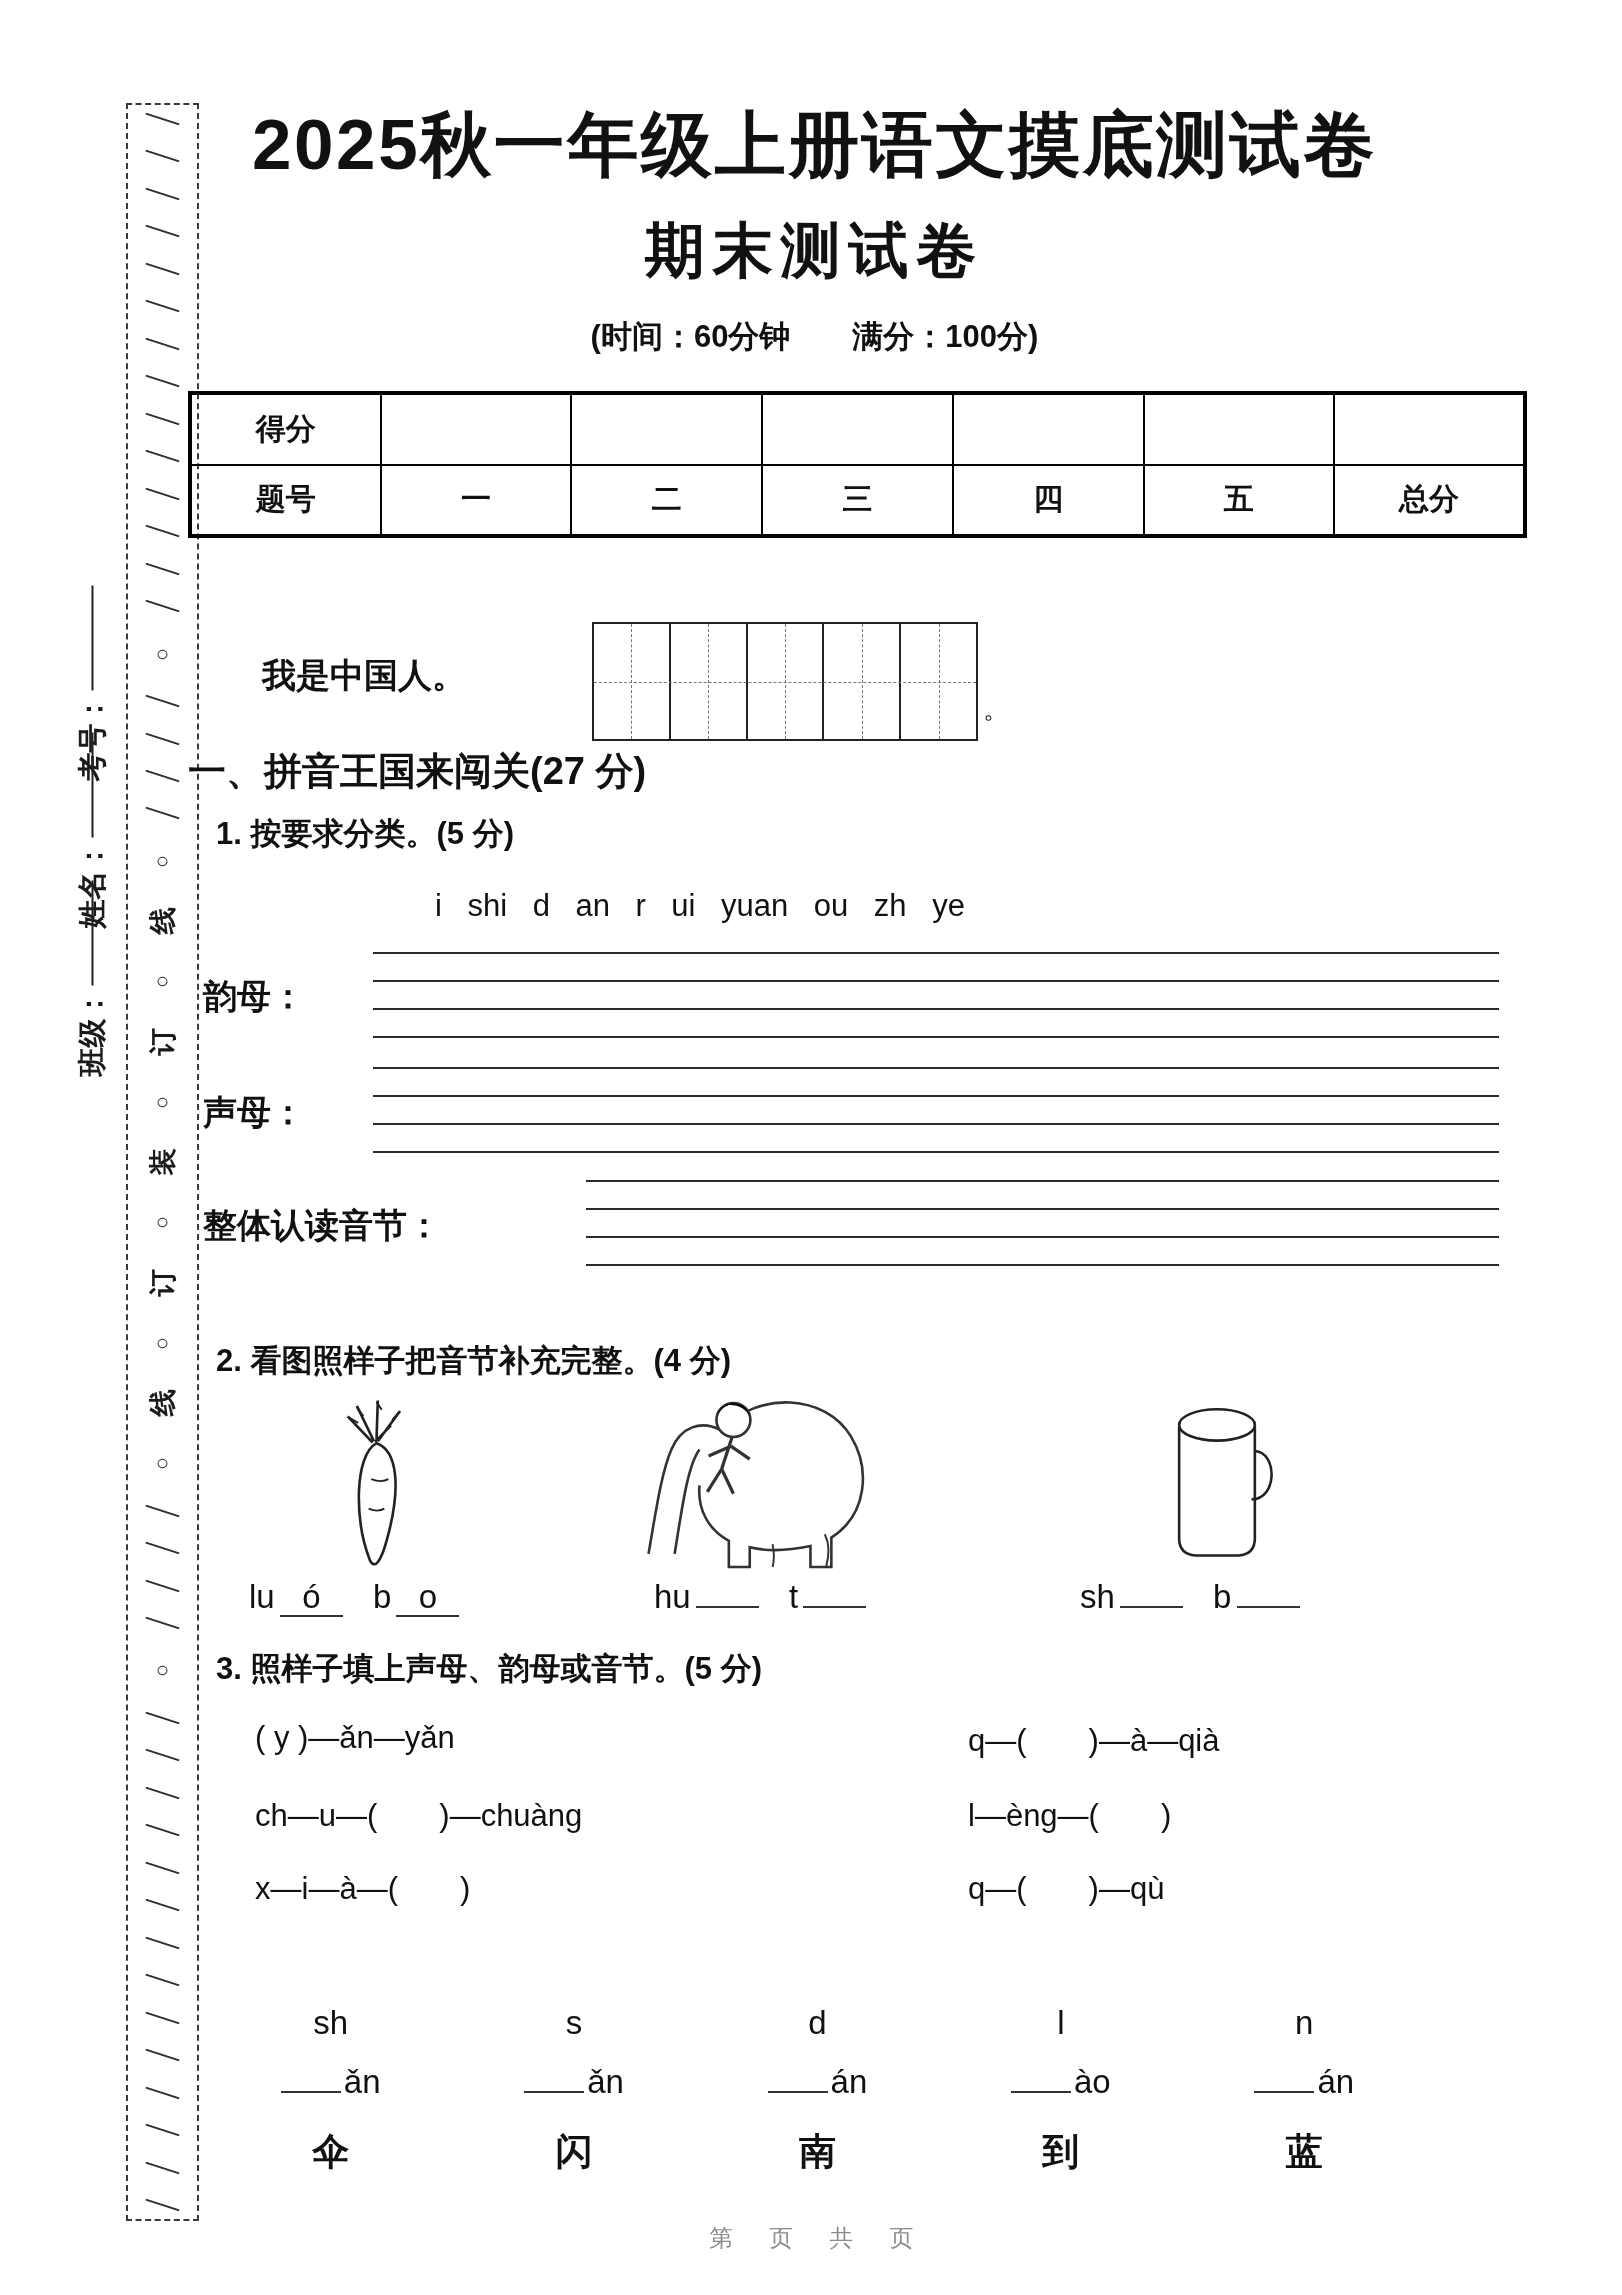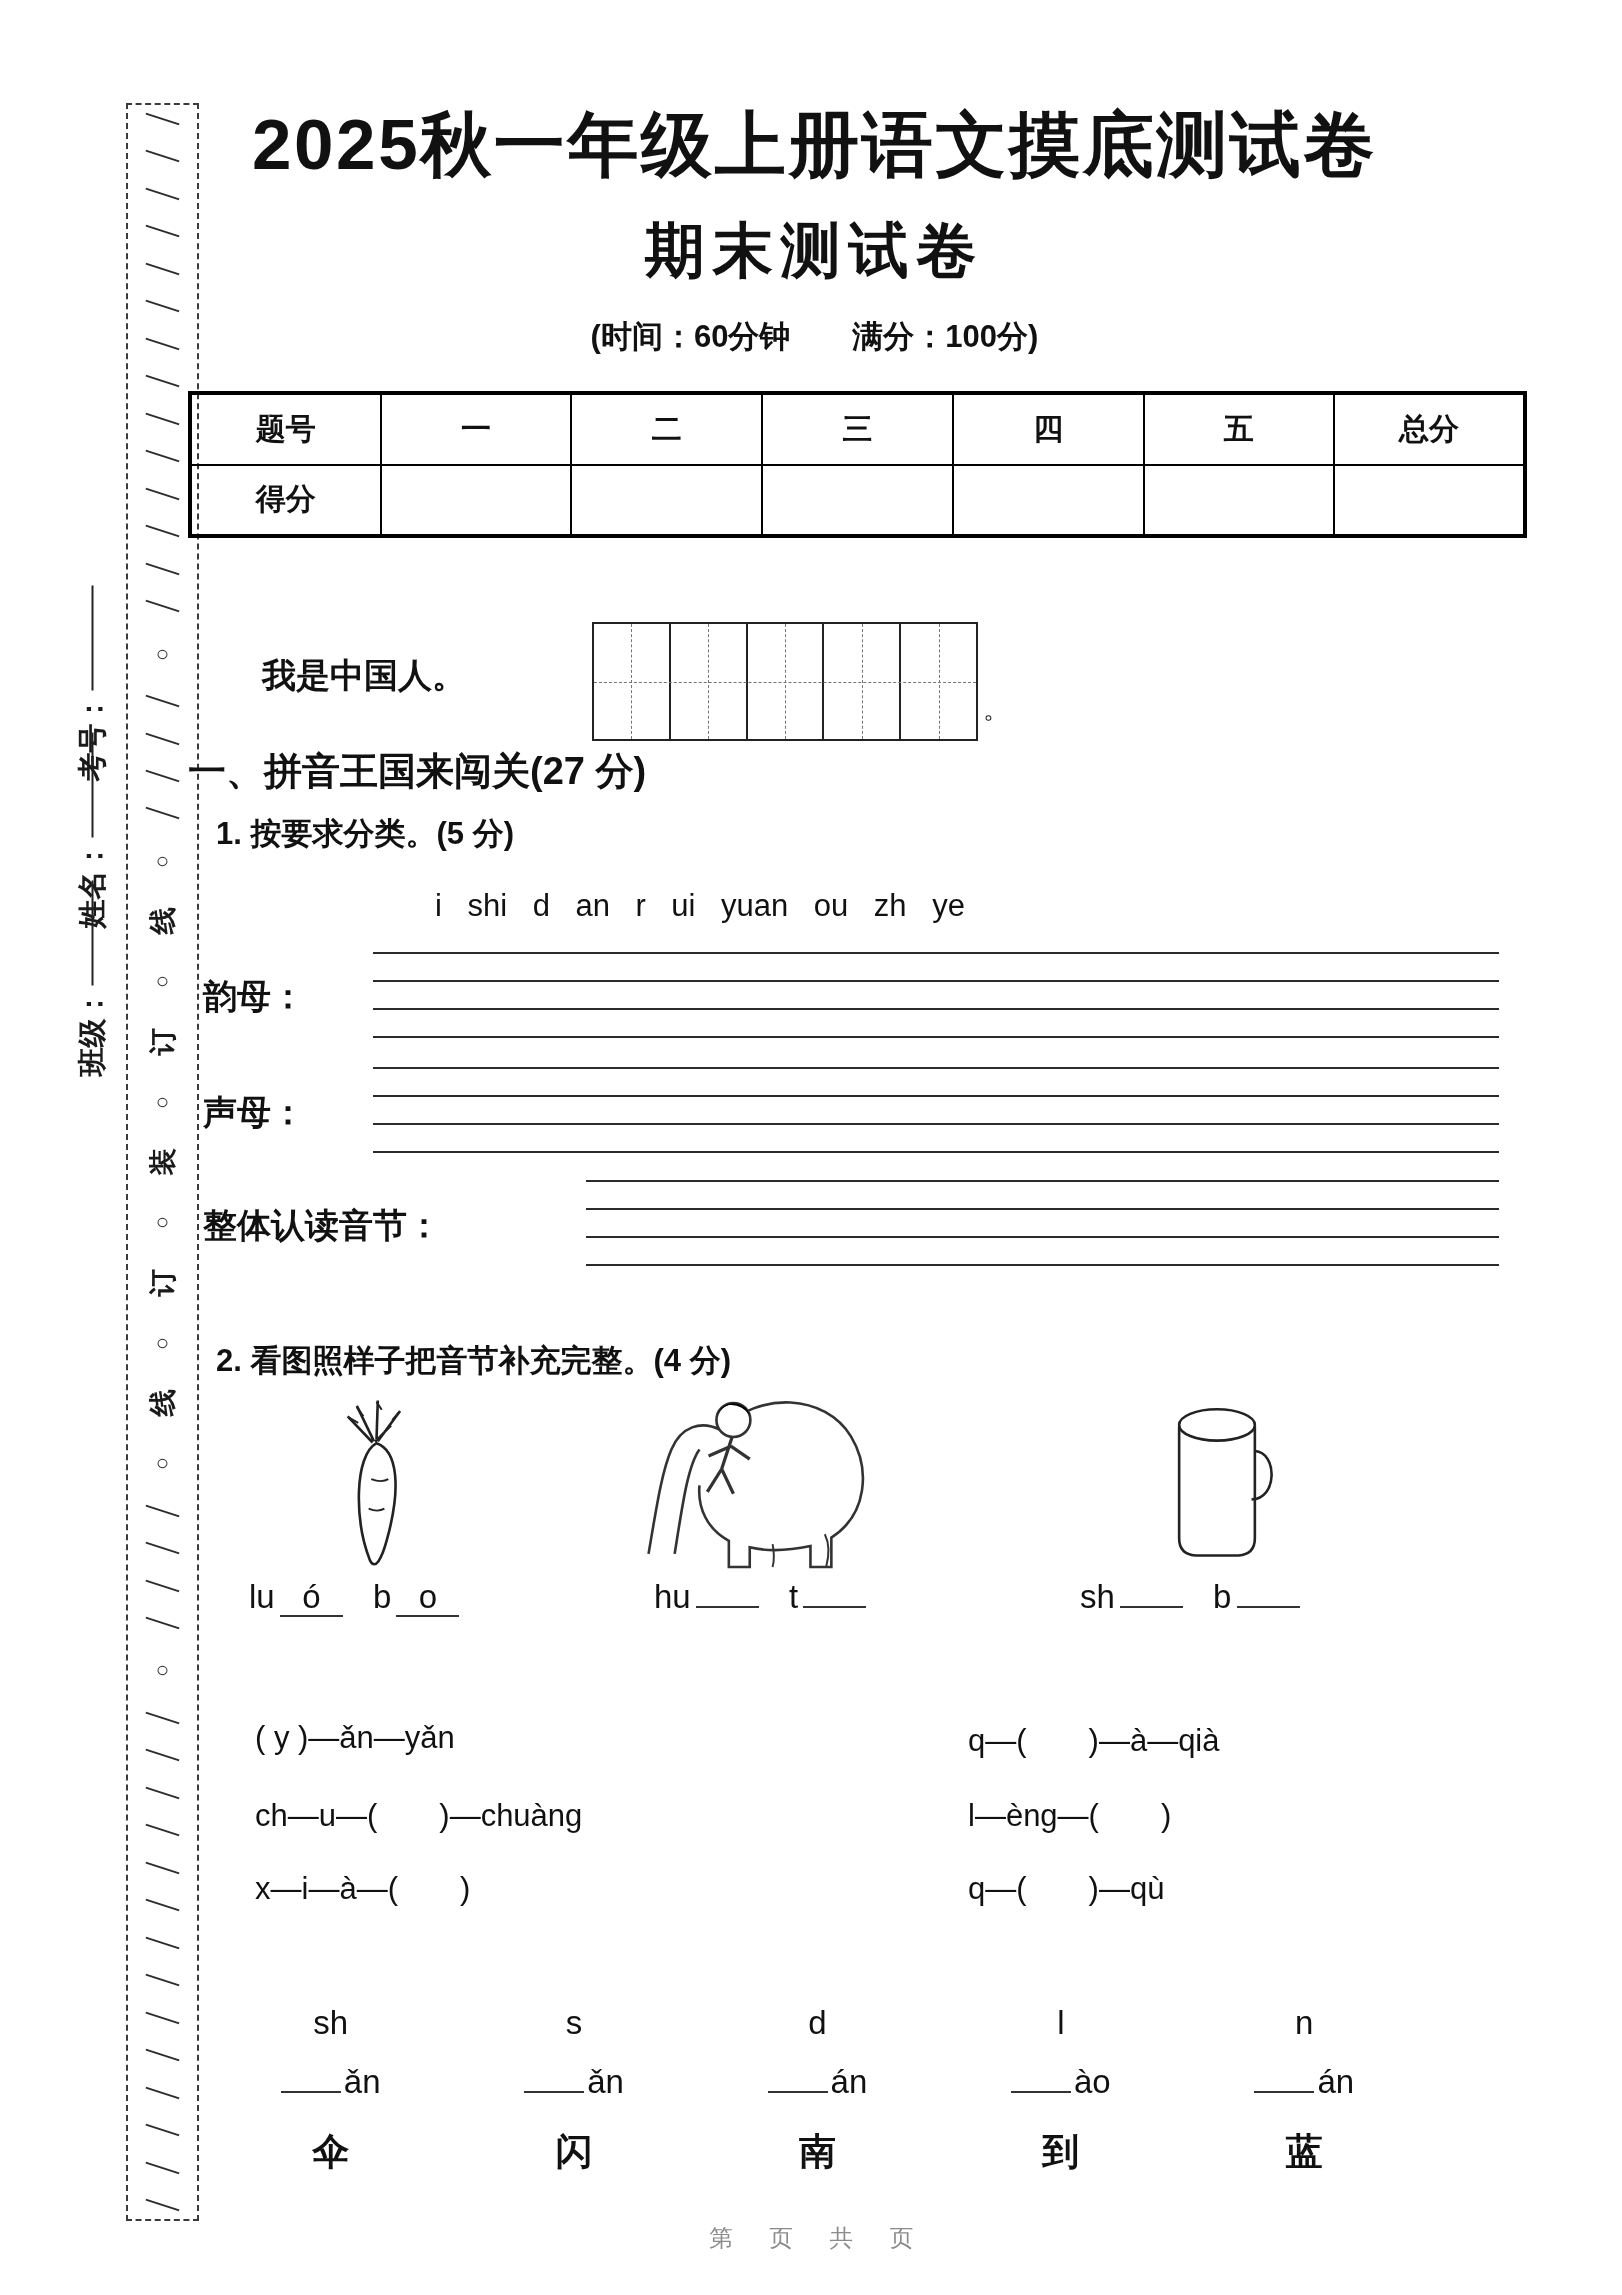--- a/index.html
+++ b/index.html
@@ -171,36 +171,36 @@
   </div>
 
   <div class="title">2025秋一年级上册语文摸底测试卷</div>
   <div class="subtitle">期末测试卷</div>
   <div class="info-line">(时间：60分钟　　满分：100分)</div>
 
   <div class="score-table">
     <table>
       <tbody>
         <tr>
+            <td>得分</td>
+            <td></td>
+            <td></td>
+            <td></td>
+            <td></td>
+            <td></td>
+            <td></td>
+          </tr>
+        <tr>
             <td>题号</td>
             <td>一</td>
             <td>二</td>
             <td>三</td>
             <td>四</td>
             <td>五</td>
             <td>总分</td>
-          </tr>
-        <tr>
-            <td>得分</td>
-            <td></td>
-            <td></td>
-            <td></td>
-            <td></td>
-            <td></td>
-            <td></td>
           </tr>
       </tbody>
     </table>
   </div>
 
   <div class="intro-sentence">我是中国人。</div>
   <div class="tianzige">
       <div class="tz-cell">
         <div class="vdash"></div>
       </div>
@@ -311,20 +311,21 @@
       <span class="seg">
         <span class="seg-text">sh</span>
         <span class="seg-fill"></span>
       </span>
       <span class="seg">
         <span class="seg-text">b</span>
         <span class="seg-fill"></span>
       </span>
     </div>
 
+  <div class="q-title" id="q3-title">3. 照样子填上声母、韵母或音节。(5 分)</div>
   <div class="q3-item" id="q3-l0">( y )—ǎn—yǎn</div>
   <div class="q3-item" id="q3-r0">q—(　　)—à—qià</div>
   <div class="q3-item" id="q3-l1">ch—u—(　　)—chuàng</div>
   <div class="q3-item" id="q3-r1">l—èng—(　　)</div>
   <div class="q3-item" id="q3-l2">x—i—à—(　　)</div>
   <div class="q3-item" id="q3-r2">q—(　　)—qù</div>
 
   <div class="q4-row" id="q4-initials">
       <span class="q4-cell">sh</span>
       <span class="q4-cell">s</span>

